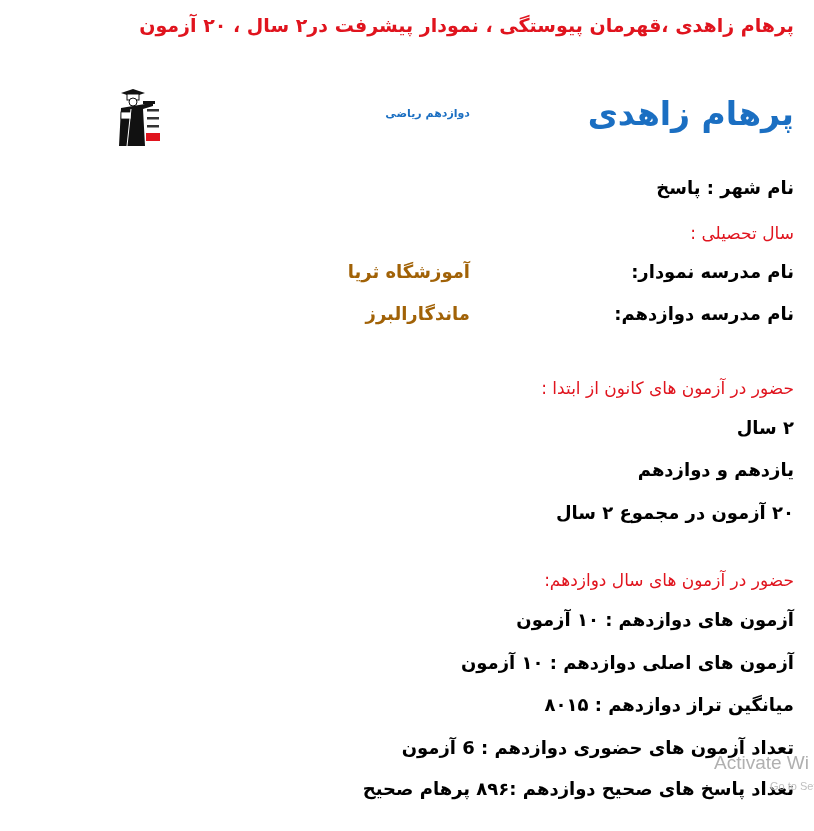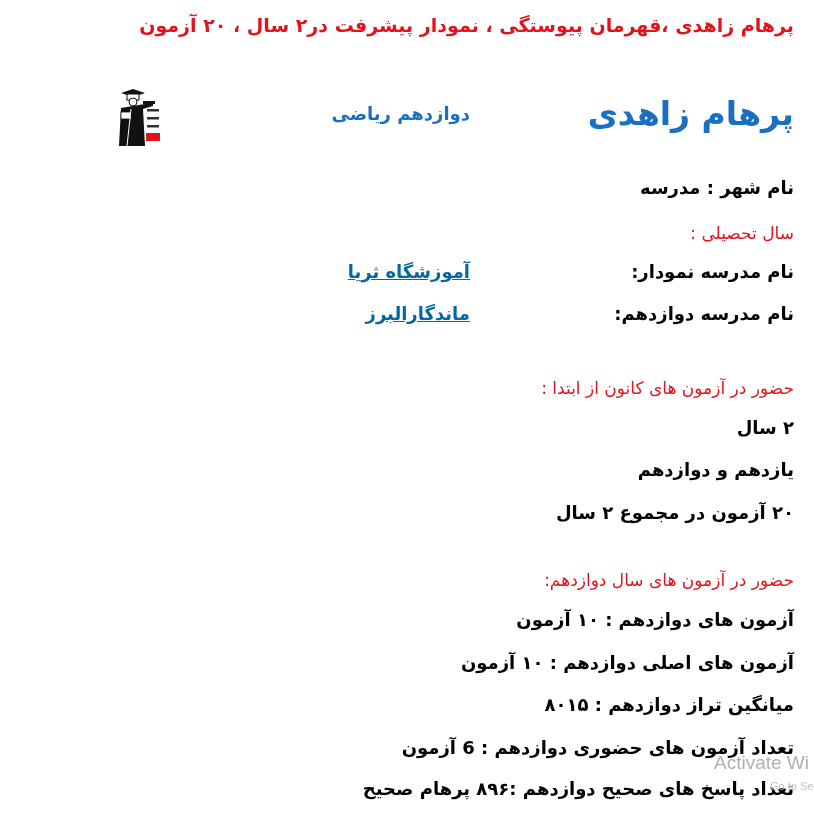--- a/index.html
+++ b/index.html
@@ -37,21 +37,21 @@
       font-size: 33px;
       line-height: 48px;
       text-align: right;
     }
     .grade {
       left: 348px;
       top: 100px;
       width: 122px;
       color: #1b6fc2;
       font-weight: bold;
-      font-size: 18px;
+      font-size: 11px;
       line-height: 28px;
       text-align: right;
     }
     .logo {
       left: 113px;
       top: 88px;
       width: 48px;
       height: 60px;
     }
     .line {
@@ -65,26 +65,25 @@
     .red-label {
       right: 20px;
       color: #e0141e;
       font-weight: normal;
       font-size: 17px;
       line-height: 28px;
     }
     .value-col {
       left: 340px;
       width: 130px;
-      color: #0369a1;
+      color: #a16207;
       font-weight: bold;
       font-size: 18px;
       line-height: 30px;
       text-align: right;
-      text-decoration: underline;
     }
     .watermark {
       left: 714px;
       top: 751px;
       color: #b0b0b0;
       font-size: 19px;
       line-height: 24px;
       font-family: "Liberation Sans", sans-serif;
       white-space: nowrap;
     }
@@ -123,21 +122,21 @@
     <rect x="34" y="29" width="12" height="2.5" fill="#333"></rect>
     <rect x="34" y="37" width="12" height="2.5" fill="#333"></rect>
     <rect x="33" y="45" width="14" height="8" fill="#e0141e"></rect>
   </svg>
 </div>
 
 <div class="abs rtl grade">دوازدهم ریاضی</div>
 
 <div class="abs rtl name-title">پرهام زاهدی</div>
 
-<div class="abs rtl line" style="top:173px;">نام شهر : مدرسه</div>
+<div class="abs rtl line" style="top:173px;">نام شهر : پاسخ</div>
 
 <div class="abs rtl red-label" style="top:219px;">سال تحصیلی :</div>
 
 <div class="abs rtl line" style="top:257px;">نام مدرسه نمودار:</div>
 <div class="abs rtl value-col" style="top:257px;">آموزشگاه ثریا</div>
 
 <div class="abs rtl line" style="top:299px;">نام مدرسه دوازدهم:</div>
 <div class="abs rtl value-col" style="top:299px;">ماندگارالبرز</div>
 
 <div class="abs rtl red-label" style="top:374px;">حضور در آزمون های کانون از ابتدا :</div>

